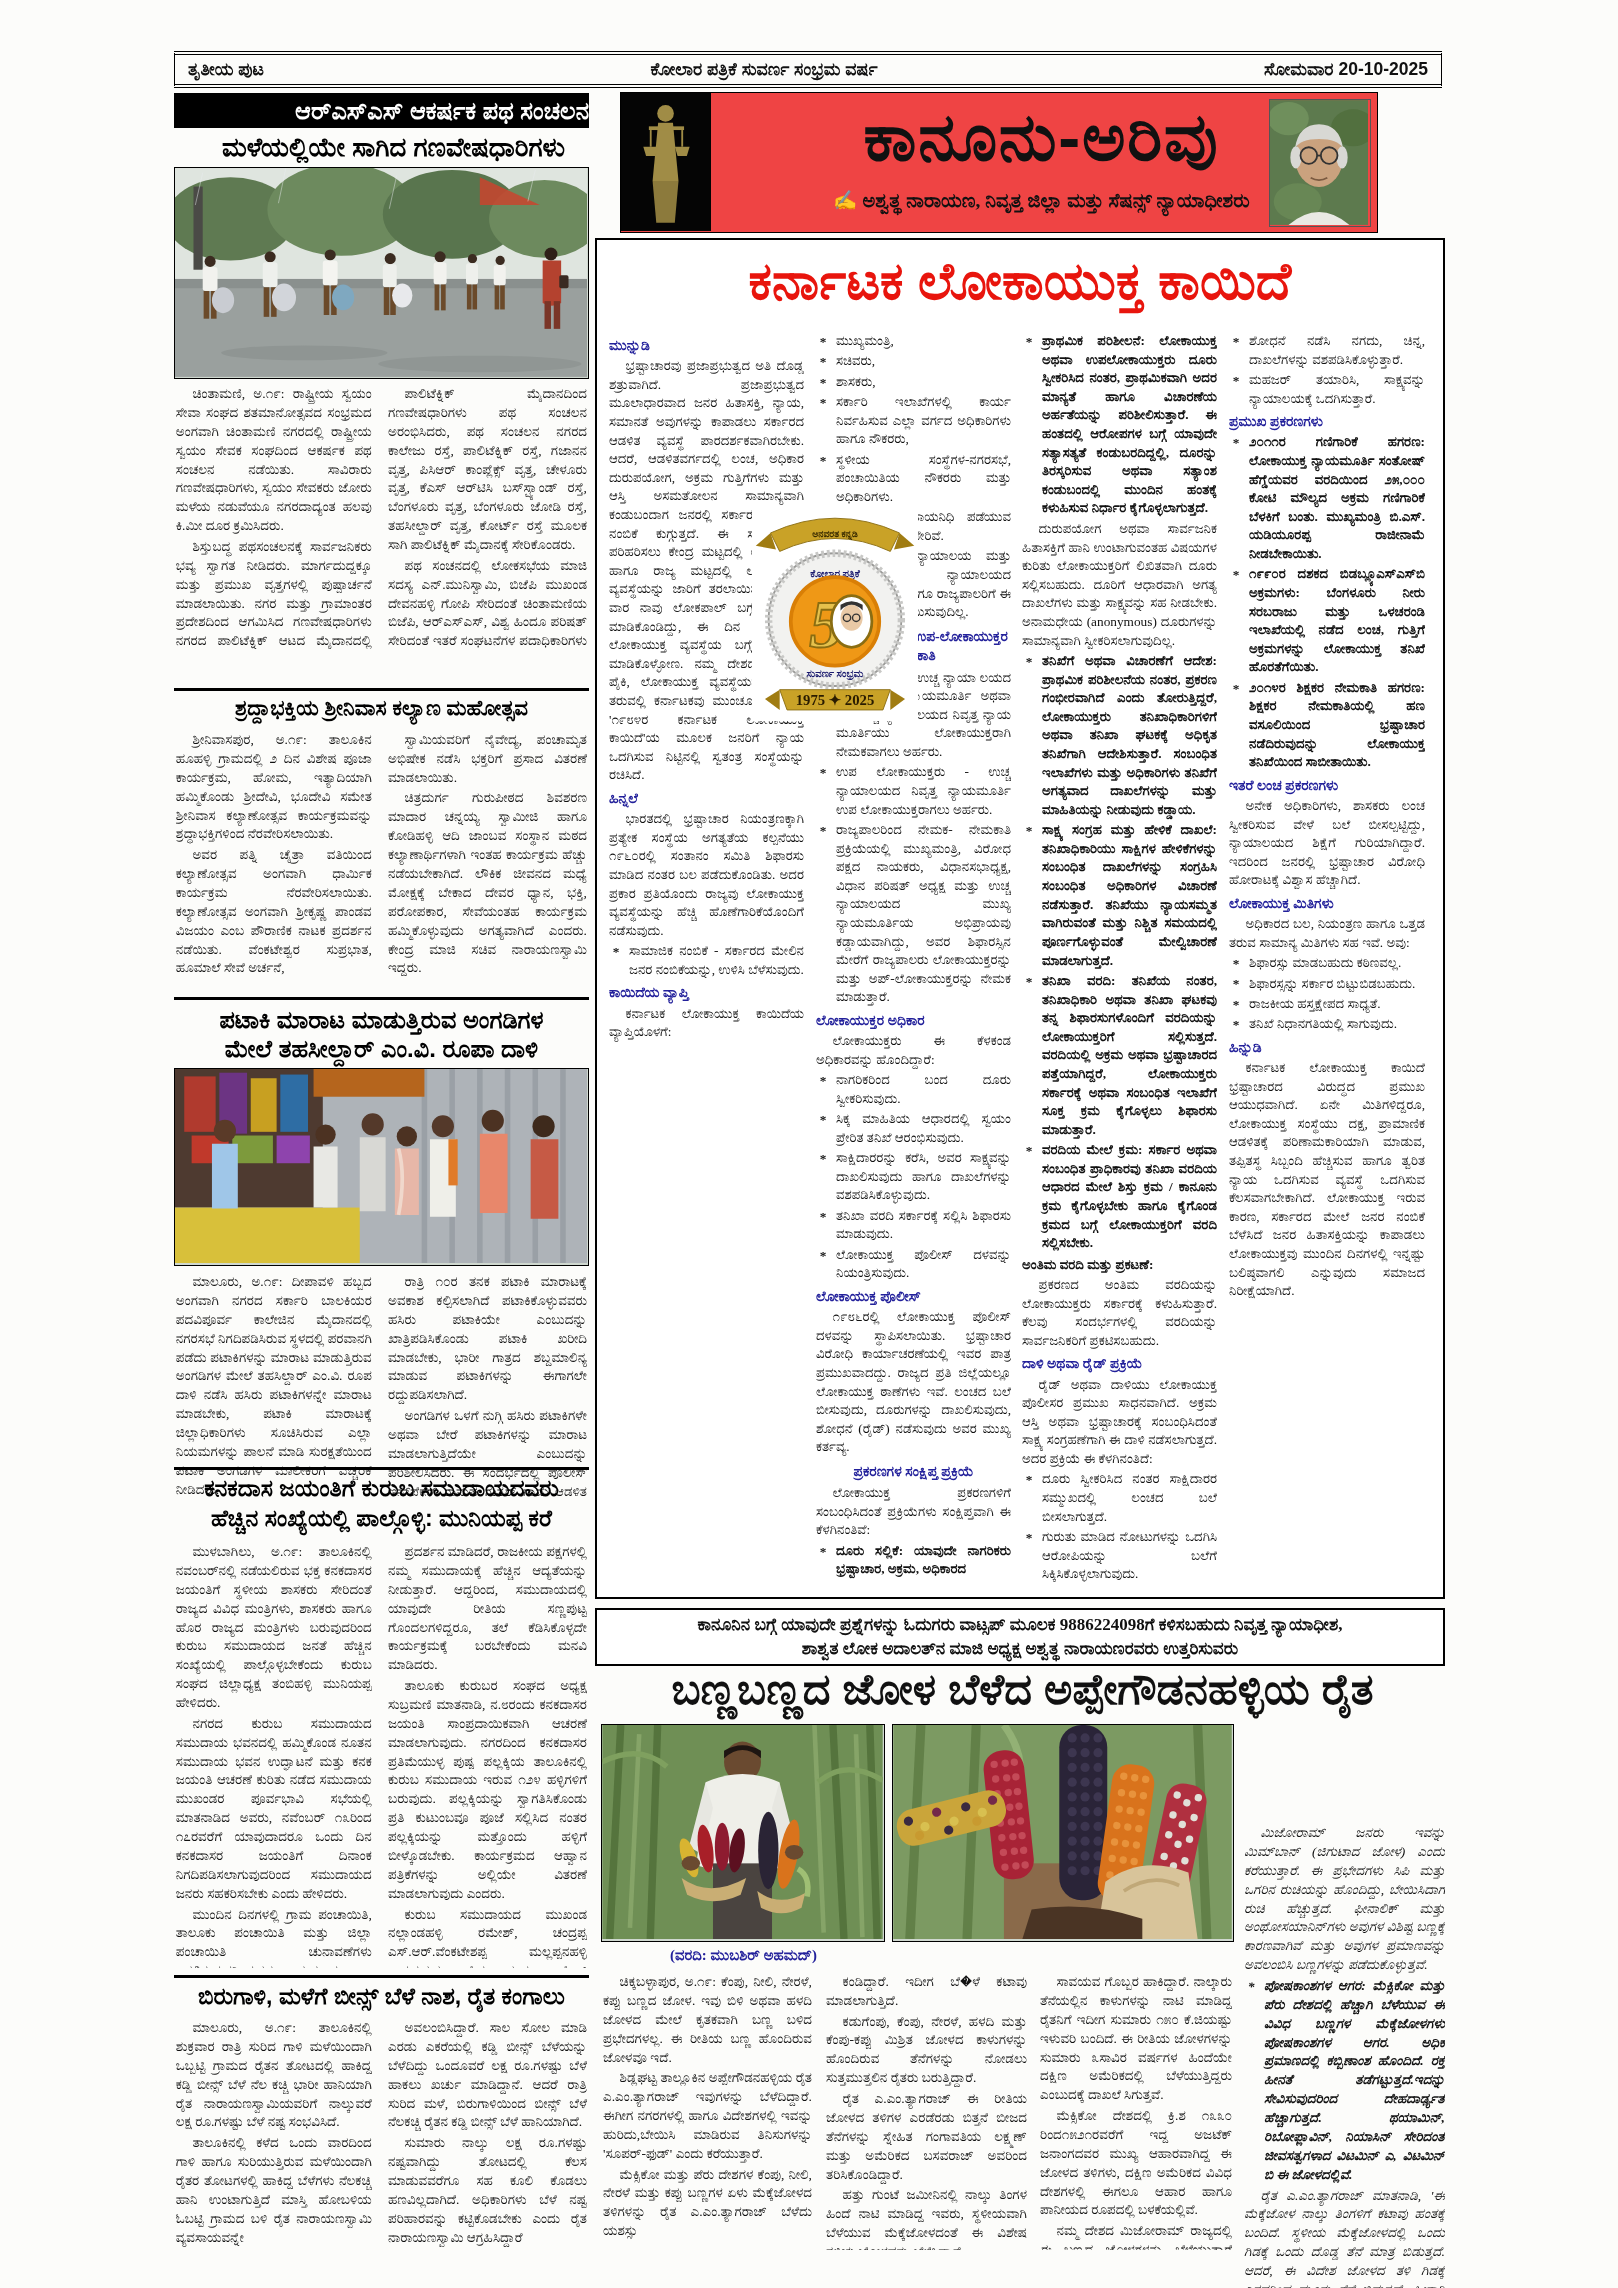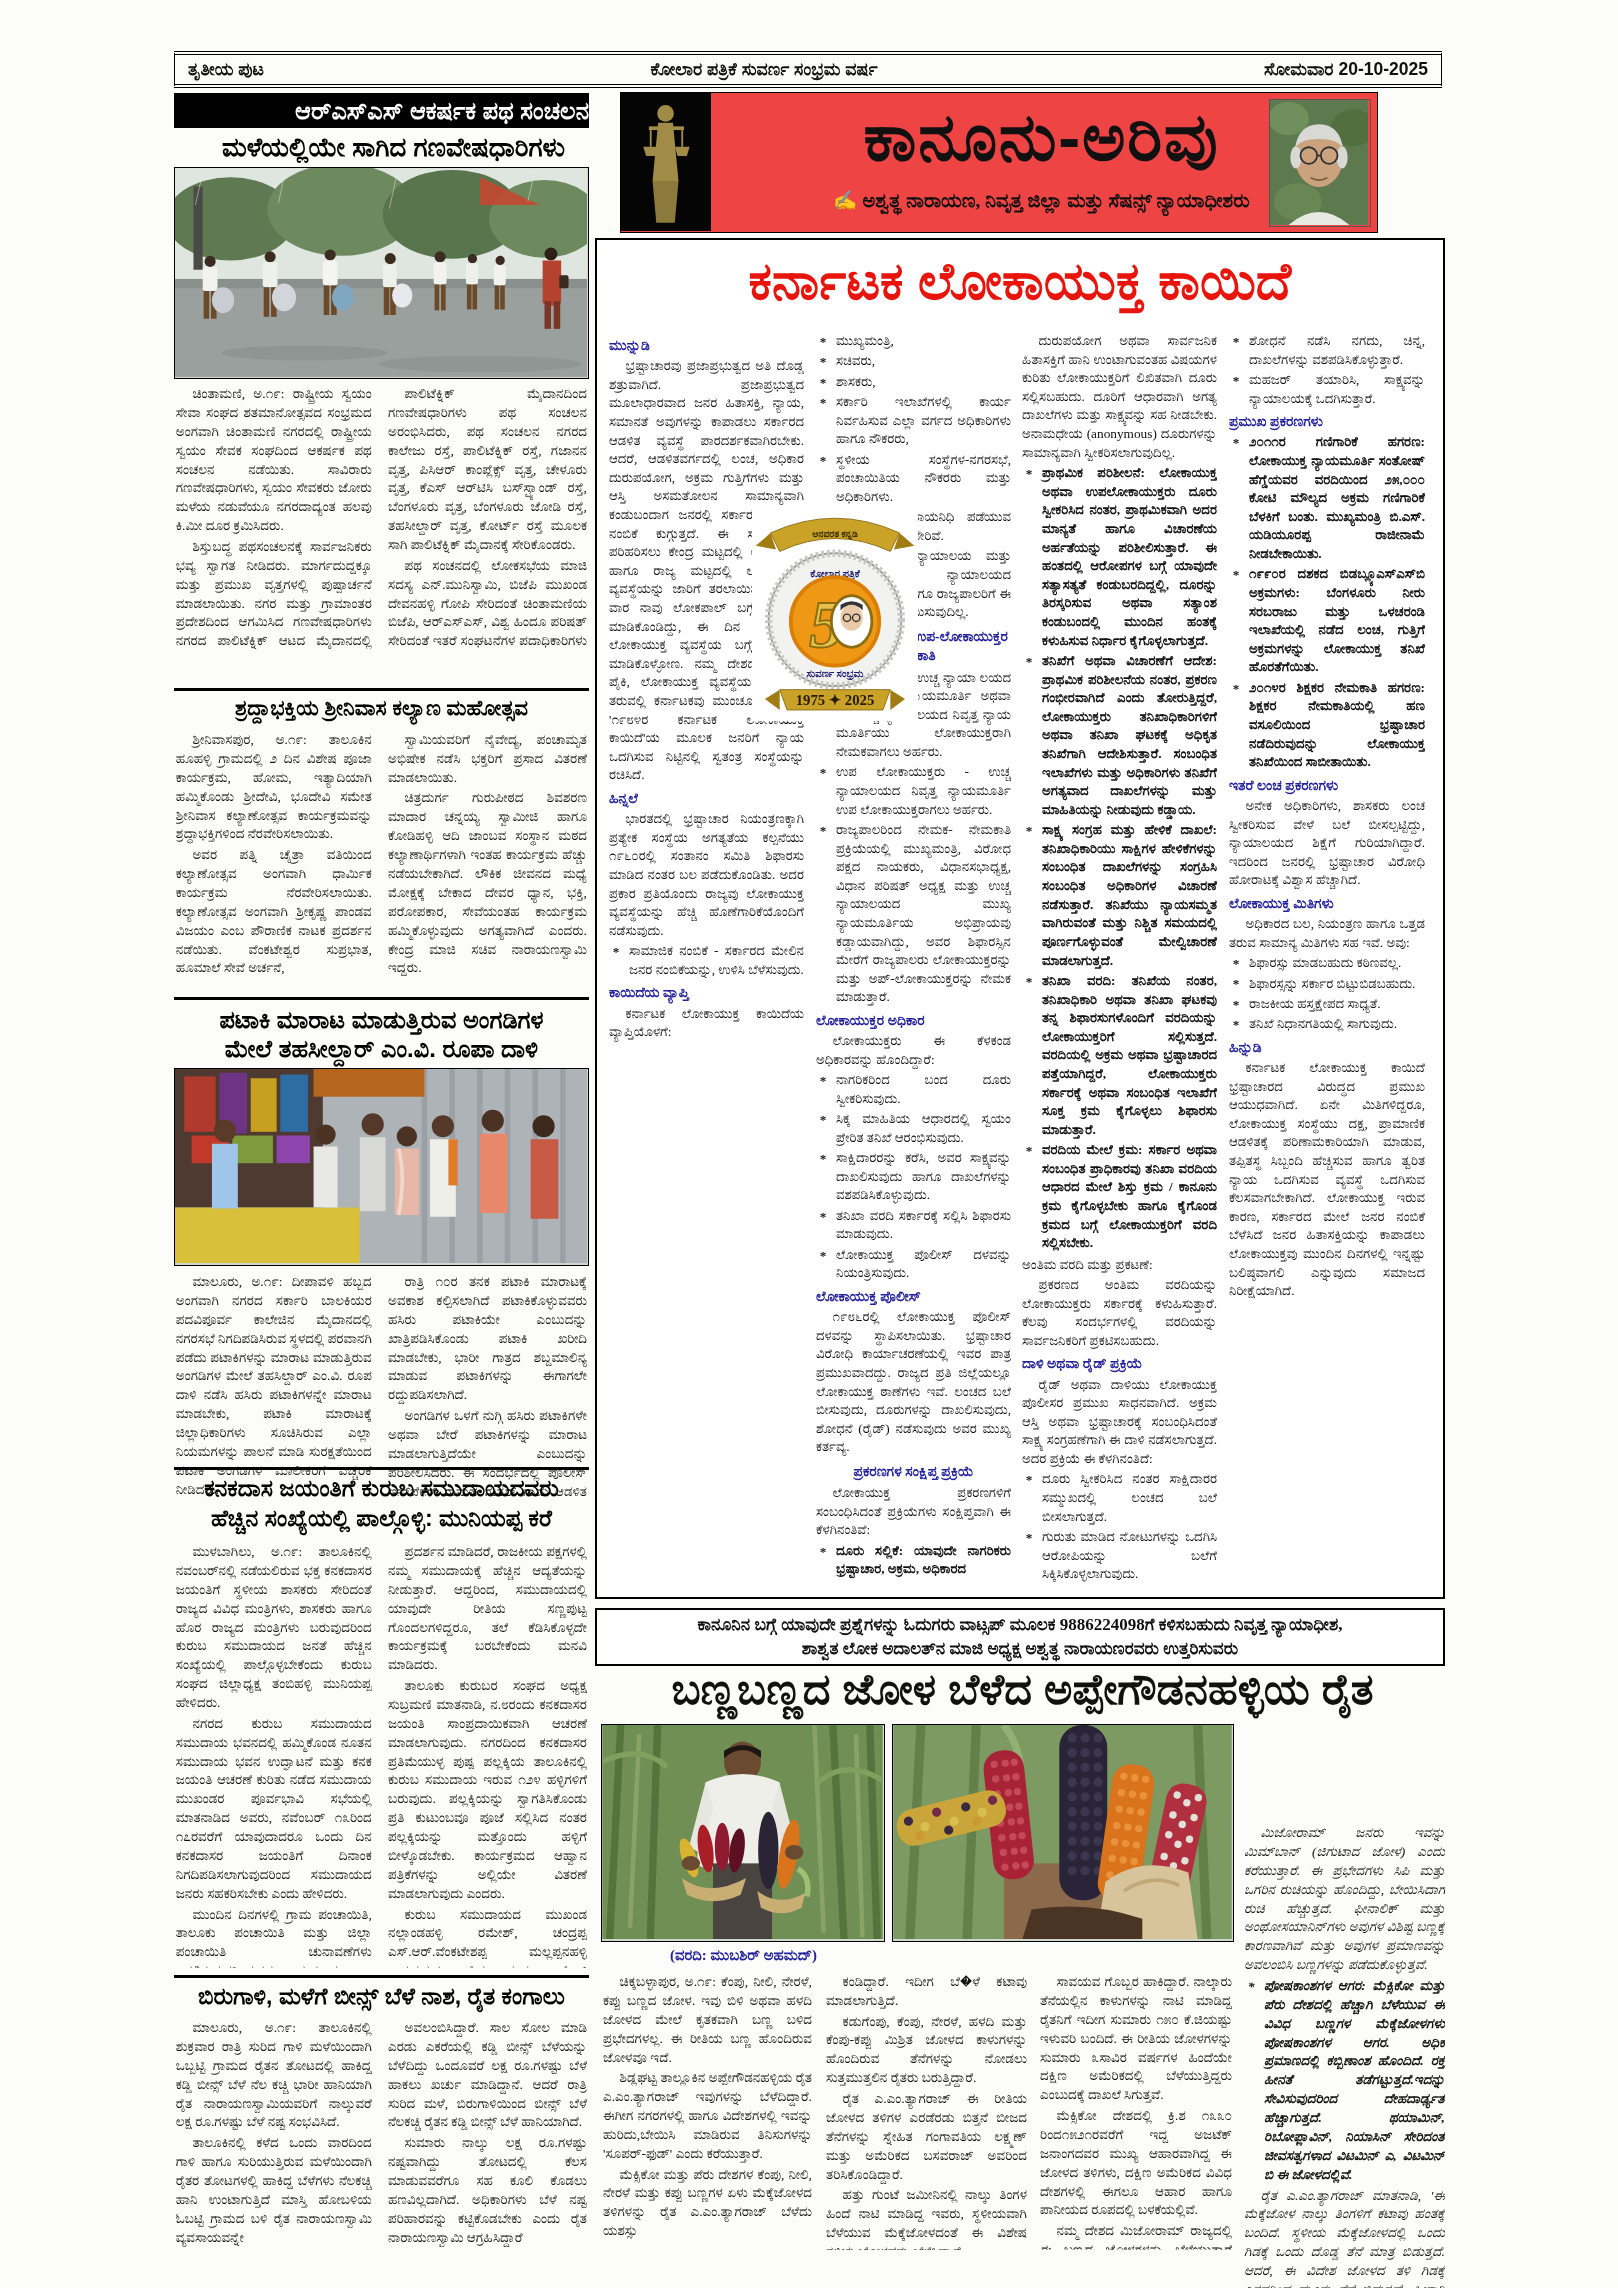--- a/index.html
+++ b/index.html
@@ -8,21 +8,21 @@
   
   .hdrbar{left:174px;top:51px;width:1268px;height:37px;border-top:4.6px double #000;border-bottom:4.6px double #000;border-left:1.8px solid #000;border-right:1.8px solid #000;display:flex;align-items:center;justify-content:space-between;padding:0 13px;box-sizing:border-box;font-weight:bold;font-size:17.5px;font-family:"Liberation Sans",sans-serif;}
   .blackbar{background:#000;color:#fff;text-align:right;font-weight:bold;font-family:"Liberation Sans",sans-serif;}
   .headline{font-weight:bold;color:#000;text-align:center;font-family:"Liberation Sans",sans-serif;line-height:1.15;}
   .divider{height:2.8px;background:#000;}
   .col{position:absolute;text-align:justify;font-size:13.5px;line-height:1.4;overflow:hidden;}
   .blk{margin:0 0 1.8px 0;}
   .blk.p{text-indent:16.6px;}
   .blk.sub{color:#23219b;font-weight:bold;text-indent:0;margin:3.7px 0 1.8px 0;font-size:14px;}
   .blk.subc{color:#23219b;font-weight:bold;text-align:center;text-indent:0;margin:4.6px 0 2.8px 0;font-size:14px;}
-  .blk.hb{font-weight:normal;text-indent:0;margin-top:2.8px;}
+  .blk.hb{font-weight:bold;text-indent:0;margin-top:2.8px;}
   .blk.li{position:relative;padding-left:20px;text-indent:0;}
   .blk.li::before{content:"*";position:absolute;left:3.7px;top:0.9px;font-weight:bold;}
   .blk.lib{position:relative;padding-left:20px;text-indent:0;font-weight:bold;}
   .blk.lib::before{content:"*";position:absolute;left:3.7px;top:0.9px;}
   
   .masthead{left:620px;top:92px;width:758px;height:141px;border:1.8px solid #000;box-sizing:border-box;background:#ef4444;}
   .mast-title{position:absolute;left:102px;top:5.5px;width:637px;text-align:center;font-size:66px;font-weight:bold;font-family:"Liberation Sans",sans-serif;letter-spacing:1.8px;}
   .mast-byline{position:absolute;left:102px;top:96px;width:637px;text-align:center;font-size:19.4px;font-weight:bold;}
   
   .lawbox{left:595px;top:238px;width:850px;height:1361px;border:2.8px solid #000;box-sizing:border-box;background:#fff;}
@@ -319,22 +319,22 @@
       <div class="blk li">ಸಾಕ್ಷಿದಾರರನ್ನು ಕರೆಸಿ, ಅವರ ಸಾಕ್ಷ್ಯವನ್ನು ದಾಖಲಿಸುವುದು ಹಾಗೂ ದಾಖಲೆಗಳನ್ನು ವಶಪಡಿಸಿಕೊಳ್ಳುವುದು.</div>
       <div class="blk li">ತನಿಖಾ ವರದಿ ಸರ್ಕಾರಕ್ಕೆ ಸಲ್ಲಿಸಿ ಶಿಫಾರಸು ಮಾಡುವುದು.</div>
       <div class="blk li">ಲೋಕಾಯುಕ್ತ ಪೊಲೀಸ್ ದಳವನ್ನು ನಿಯಂತ್ರಿಸುವುದು.</div>
       <div class="blk sub">ಲೋಕಾಯುಕ್ತ ಪೊಲೀಸ್</div>
       <div class="blk p">೧೯೮೬ರಲ್ಲಿ ಲೋಕಾಯುಕ್ತ ಪೊಲೀಸ್ ದಳವನ್ನು ಸ್ಥಾಪಿಸಲಾಯಿತು. ಭ್ರಷ್ಟಾಚಾರ ವಿರೋಧಿ ಕಾರ್ಯಾಚರಣೆಯಲ್ಲಿ ಇವರ ಪಾತ್ರ ಪ್ರಮುಖವಾದದ್ದು. ರಾಜ್ಯದ ಪ್ರತಿ ಜಿಲ್ಲೆಯಲ್ಲೂ ಲೋಕಾಯುಕ್ತ ಠಾಣೆಗಳು ಇವೆ. ಲಂಚದ ಬಲೆ ಬೀಸುವುದು, ದೂರುಗಳನ್ನು ದಾಖಲಿಸುವುದು, ಶೋಧನೆ (ರೈಡ್) ನಡೆಸುವುದು ಅವರ ಮುಖ್ಯ ಕರ್ತವ್ಯ.</div>
       <div class="blk subc">ಪ್ರಕರಣಗಳ ಸಂಕ್ಷಿಪ್ತ ಪ್ರಕ್ರಿಯೆ</div>
       <div class="blk p">ಲೋಕಾಯುಕ್ತ ಪ್ರಕರಣಗಳಿಗೆ ಸಂಬಂಧಿಸಿದಂತೆ ಪ್ರಕ್ರಿಯೆಗಳು ಸಂಕ್ಷಿಪ್ತವಾಗಿ ಈ ಕೆಳಗಿನಂತಿವೆ:</div>
       <div class="blk lib">ದೂರು ಸಲ್ಲಿಕೆ: ಯಾವುದೇ ನಾಗರಿಕರು ಭ್ರಷ್ಟಾಚಾರ, ಅಕ್ರಮ, ಅಧಿಕಾರದ</div>
     </div>
   <div class="col lawcol" style="left:425px;width:195px;">
+      <div class="blk lib">ಪ್ರಾಥಮಿಕ ಪರಿಶೀಲನೆ: ಲೋಕಾಯುಕ್ತ ಅಥವಾ ಉಪಲೋಕಾಯುಕ್ತರು ದೂರು ಸ್ವೀಕರಿಸಿದ ನಂತರ, ಪ್ರಾಥಮಿಕವಾಗಿ ಅದರ ಮಾನ್ಯತೆ ಹಾಗೂ ವಿಚಾರಣೆಯ ಅರ್ಹತೆಯನ್ನು ಪರಿಶೀಲಿಸುತ್ತಾರೆ. ಈ ಹಂತದಲ್ಲಿ ಆರೋಪಗಳ ಬಗ್ಗೆ ಯಾವುದೇ ಸತ್ಯಾಸತ್ಯತೆ ಕಂಡುಬರದಿದ್ದಲ್ಲಿ, ದೂರನ್ನು ತಿರಸ್ಕರಿಸುವ ಅಥವಾ ಸತ್ಯಾಂಶ ಕಂಡುಬಂದಲ್ಲಿ ಮುಂದಿನ ಹಂತಕ್ಕೆ ಕಳುಹಿಸುವ ನಿರ್ಧಾರ ಕೈಗೊಳ್ಳಲಾಗುತ್ತದೆ.</div>
       <div class="blk p">ದುರುಪಯೋಗ ಅಥವಾ ಸಾರ್ವಜನಿಕ ಹಿತಾಸಕ್ತಿಗೆ ಹಾನಿ ಉಂಟಾಗುವಂತಹ ವಿಷಯಗಳ ಕುರಿತು ಲೋಕಾಯುಕ್ತರಿಗೆ ಲಿಖಿತವಾಗಿ ದೂರು ಸಲ್ಲಿಸಬಹುದು. ದೂರಿಗೆ ಆಧಾರವಾಗಿ ಅಗತ್ಯ ದಾಖಲೆಗಳು ಮತ್ತು ಸಾಕ್ಷ್ಯವನ್ನು ಸಹ ನೀಡಬೇಕು. ಅನಾಮಧೇಯ (anonymous) ದೂರುಗಳನ್ನು ಸಾಮಾನ್ಯವಾಗಿ ಸ್ವೀಕರಿಸಲಾಗುವುದಿಲ್ಲ.</div>
-      <div class="blk lib">ಪ್ರಾಥಮಿಕ ಪರಿಶೀಲನೆ: ಲೋಕಾಯುಕ್ತ ಅಥವಾ ಉಪಲೋಕಾಯುಕ್ತರು ದೂರು ಸ್ವೀಕರಿಸಿದ ನಂತರ, ಪ್ರಾಥಮಿಕವಾಗಿ ಅದರ ಮಾನ್ಯತೆ ಹಾಗೂ ವಿಚಾರಣೆಯ ಅರ್ಹತೆಯನ್ನು ಪರಿಶೀಲಿಸುತ್ತಾರೆ. ಈ ಹಂತದಲ್ಲಿ ಆರೋಪಗಳ ಬಗ್ಗೆ ಯಾವುದೇ ಸತ್ಯಾಸತ್ಯತೆ ಕಂಡುಬರದಿದ್ದಲ್ಲಿ, ದೂರನ್ನು ತಿರಸ್ಕರಿಸುವ ಅಥವಾ ಸತ್ಯಾಂಶ ಕಂಡುಬಂದಲ್ಲಿ ಮುಂದಿನ ಹಂತಕ್ಕೆ ಕಳುಹಿಸುವ ನಿರ್ಧಾರ ಕೈಗೊಳ್ಳಲಾಗುತ್ತದೆ.</div>
       <div class="blk lib">ತನಿಖೆಗೆ ಅಥವಾ ವಿಚಾರಣೆಗೆ ಆದೇಶ: ಪ್ರಾಥಮಿಕ ಪರಿಶೀಲನೆಯ ನಂತರ, ಪ್ರಕರಣ ಗಂಭೀರವಾಗಿದೆ ಎಂದು ತೋರುತ್ತಿದ್ದರೆ, ಲೋಕಾಯುಕ್ತರು ತನಿಖಾಧಿಕಾರಿಗಳಿಗೆ ಅಥವಾ ತನಿಖಾ ಘಟಕಕ್ಕೆ ಅಧಿಕೃತ ತನಿಖೆಗಾಗಿ ಆದೇಶಿಸುತ್ತಾರೆ. ಸಂಬಂಧಿತ ಇಲಾಖೆಗಳು ಮತ್ತು ಅಧಿಕಾರಿಗಳು ತನಿಖೆಗೆ ಅಗತ್ಯವಾದ ದಾಖಲೆಗಳನ್ನು ಮತ್ತು ಮಾಹಿತಿಯನ್ನು ನೀಡುವುದು ಕಡ್ಡಾಯ.</div>
       <div class="blk lib">ಸಾಕ್ಷ್ಯ ಸಂಗ್ರಹ ಮತ್ತು ಹೇಳಿಕೆ ದಾಖಲೆ: ತನಿಖಾಧಿಕಾರಿಯು ಸಾಕ್ಷಿಗಳ ಹೇಳಿಕೆಗಳನ್ನು ಸಂಬಂಧಿತ ದಾಖಲೆಗಳನ್ನು ಸಂಗ್ರಹಿಸಿ ಸಂಬಂಧಿತ ಅಧಿಕಾರಿಗಳ ವಿಚಾರಣೆ ನಡೆಸುತ್ತಾರೆ. ತನಿಖೆಯು ನ್ಯಾಯಸಮ್ಮತ ವಾಗಿರುವಂತೆ ಮತ್ತು ನಿಶ್ಚಿತ ಸಮಯದಲ್ಲಿ ಪೂರ್ಣಗೊಳ್ಳುವಂತೆ ಮೇಲ್ವಿಚಾರಣೆ ಮಾಡಲಾಗುತ್ತದೆ.</div>
       <div class="blk lib">ತನಿಖಾ ವರದಿ: ತನಿಖೆಯ ನಂತರ, ತನಿಖಾಧಿಕಾರಿ ಅಥವಾ ತನಿಖಾ ಘಟಕವು ತನ್ನ ಶಿಫಾರಸುಗಳೊಂದಿಗೆ ವರದಿಯನ್ನು ಲೋಕಾಯುಕ್ತರಿಗೆ ಸಲ್ಲಿಸುತ್ತದೆ. ವರದಿಯಲ್ಲಿ ಅಕ್ರಮ ಅಥವಾ ಭ್ರಷ್ಟಾಚಾರದ ಪತ್ತೆಯಾಗಿದ್ದರೆ, ಲೋಕಾಯುಕ್ತರು ಸರ್ಕಾರಕ್ಕೆ ಅಥವಾ ಸಂಬಂಧಿತ ಇಲಾಖೆಗೆ ಸೂಕ್ತ ಕ್ರಮ ಕೈಗೊಳ್ಳಲು ಶಿಫಾರಸು ಮಾಡುತ್ತಾರೆ.</div>
       <div class="blk lib">ವರದಿಯ ಮೇಲೆ ಕ್ರಮ: ಸರ್ಕಾರ ಅಥವಾ ಸಂಬಂಧಿತ ಪ್ರಾಧಿಕಾರವು ತನಿಖಾ ವರದಿಯ ಆಧಾರದ ಮೇಲೆ ಶಿಸ್ತು ಕ್ರಮ / ಕಾನೂನು ಕ್ರಮ ಕೈಗೊಳ್ಳಬೇಕು ಹಾಗೂ ಕೈಗೊಂಡ ಕ್ರಮದ ಬಗ್ಗೆ ಲೋಕಾಯುಕ್ತರಿಗೆ ವರದಿ ಸಲ್ಲಿಸಬೇಕು.</div>
       <div class="blk hb">ಅಂತಿಮ ವರದಿ ಮತ್ತು ಪ್ರಕಟಣೆ:</div>
       <div class="blk p">ಪ್ರಕರಣದ ಅಂತಿಮ ವರದಿಯನ್ನು ಲೋಕಾಯುಕ್ತರು ಸರ್ಕಾರಕ್ಕೆ ಕಳುಹಿಸುತ್ತಾರೆ. ಕೆಲವು ಸಂದರ್ಭಗಳಲ್ಲಿ ವರದಿಯನ್ನು ಸಾರ್ವಜನಿಕರಿಗೆ ಪ್ರಕಟಿಸಬಹುದು.</div>
       <div class="blk sub">ದಾಳಿ ಅಥವಾ ರೈಡ್ ಪ್ರಕ್ರಿಯೆ</div>
       <div class="blk p">ರೈಡ್ ಅಥವಾ ದಾಳಿಯು ಲೋಕಾಯುಕ್ತ ಪೊಲೀಸರ ಪ್ರಮುಖ ಸಾಧನವಾಗಿದೆ. ಅಕ್ರಮ ಆಸ್ತಿ ಅಥವಾ ಭ್ರಷ್ಟಾಚಾರಕ್ಕೆ ಸಂಬಂಧಿಸಿದಂತೆ ಸಾಕ್ಷ್ಯ ಸಂಗ್ರಹಣೆಗಾಗಿ ಈ ದಾಳಿ ನಡೆಸಲಾಗುತ್ತದೆ. ಅದರ ಪ್ರಕ್ರಿಯೆ ಈ ಕೆಳಗಿನಂತಿದೆ:</div>
       <div class="blk li">ದೂರು ಸ್ವೀಕರಿಸಿದ ನಂತರ ಸಾಕ್ಷಿದಾರರ ಸಮ್ಮುಖದಲ್ಲಿ ಲಂಚದ ಬಲೆ ಬೀಸಲಾಗುತ್ತದೆ.</div>
       <div class="blk li">ಗುರುತು ಮಾಡಿದ ನೋಟುಗಳನ್ನು ಒದಗಿಸಿ ಆರೋಪಿಯನ್ನು ಬಲೆಗೆ ಸಿಕ್ಕಿಸಿಕೊಳ್ಳಲಾಗುವುದು.</div>

